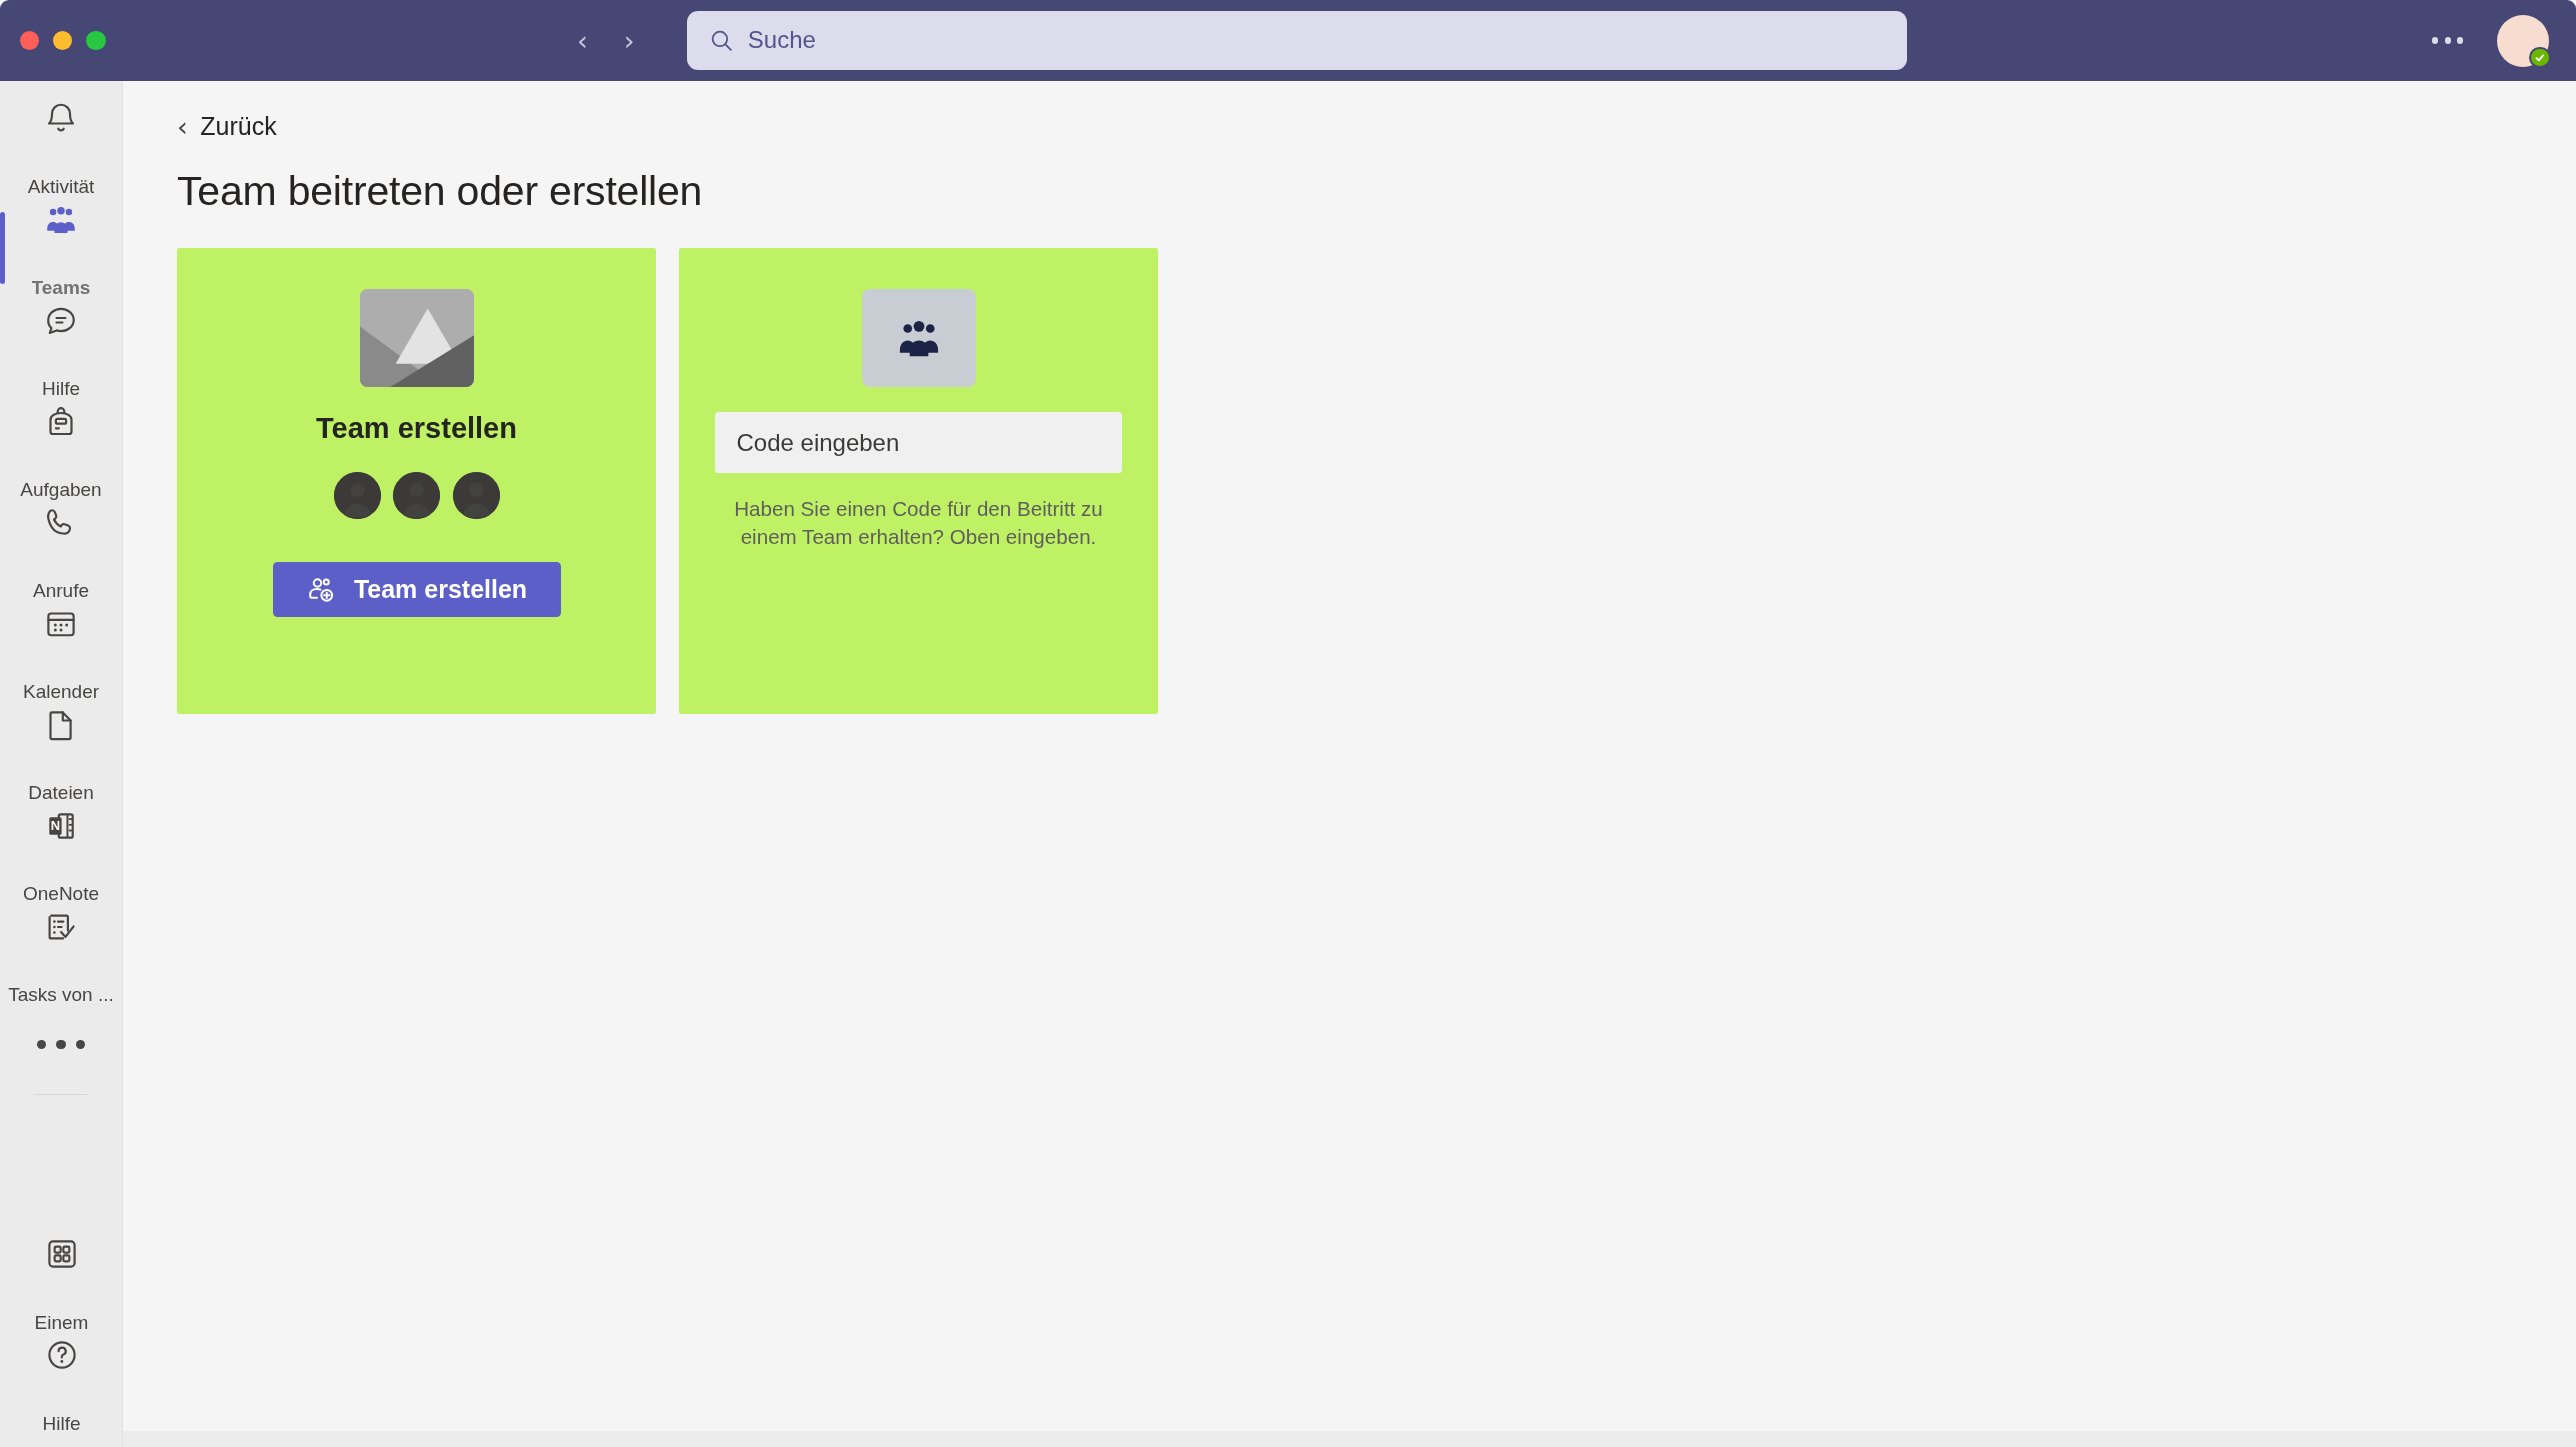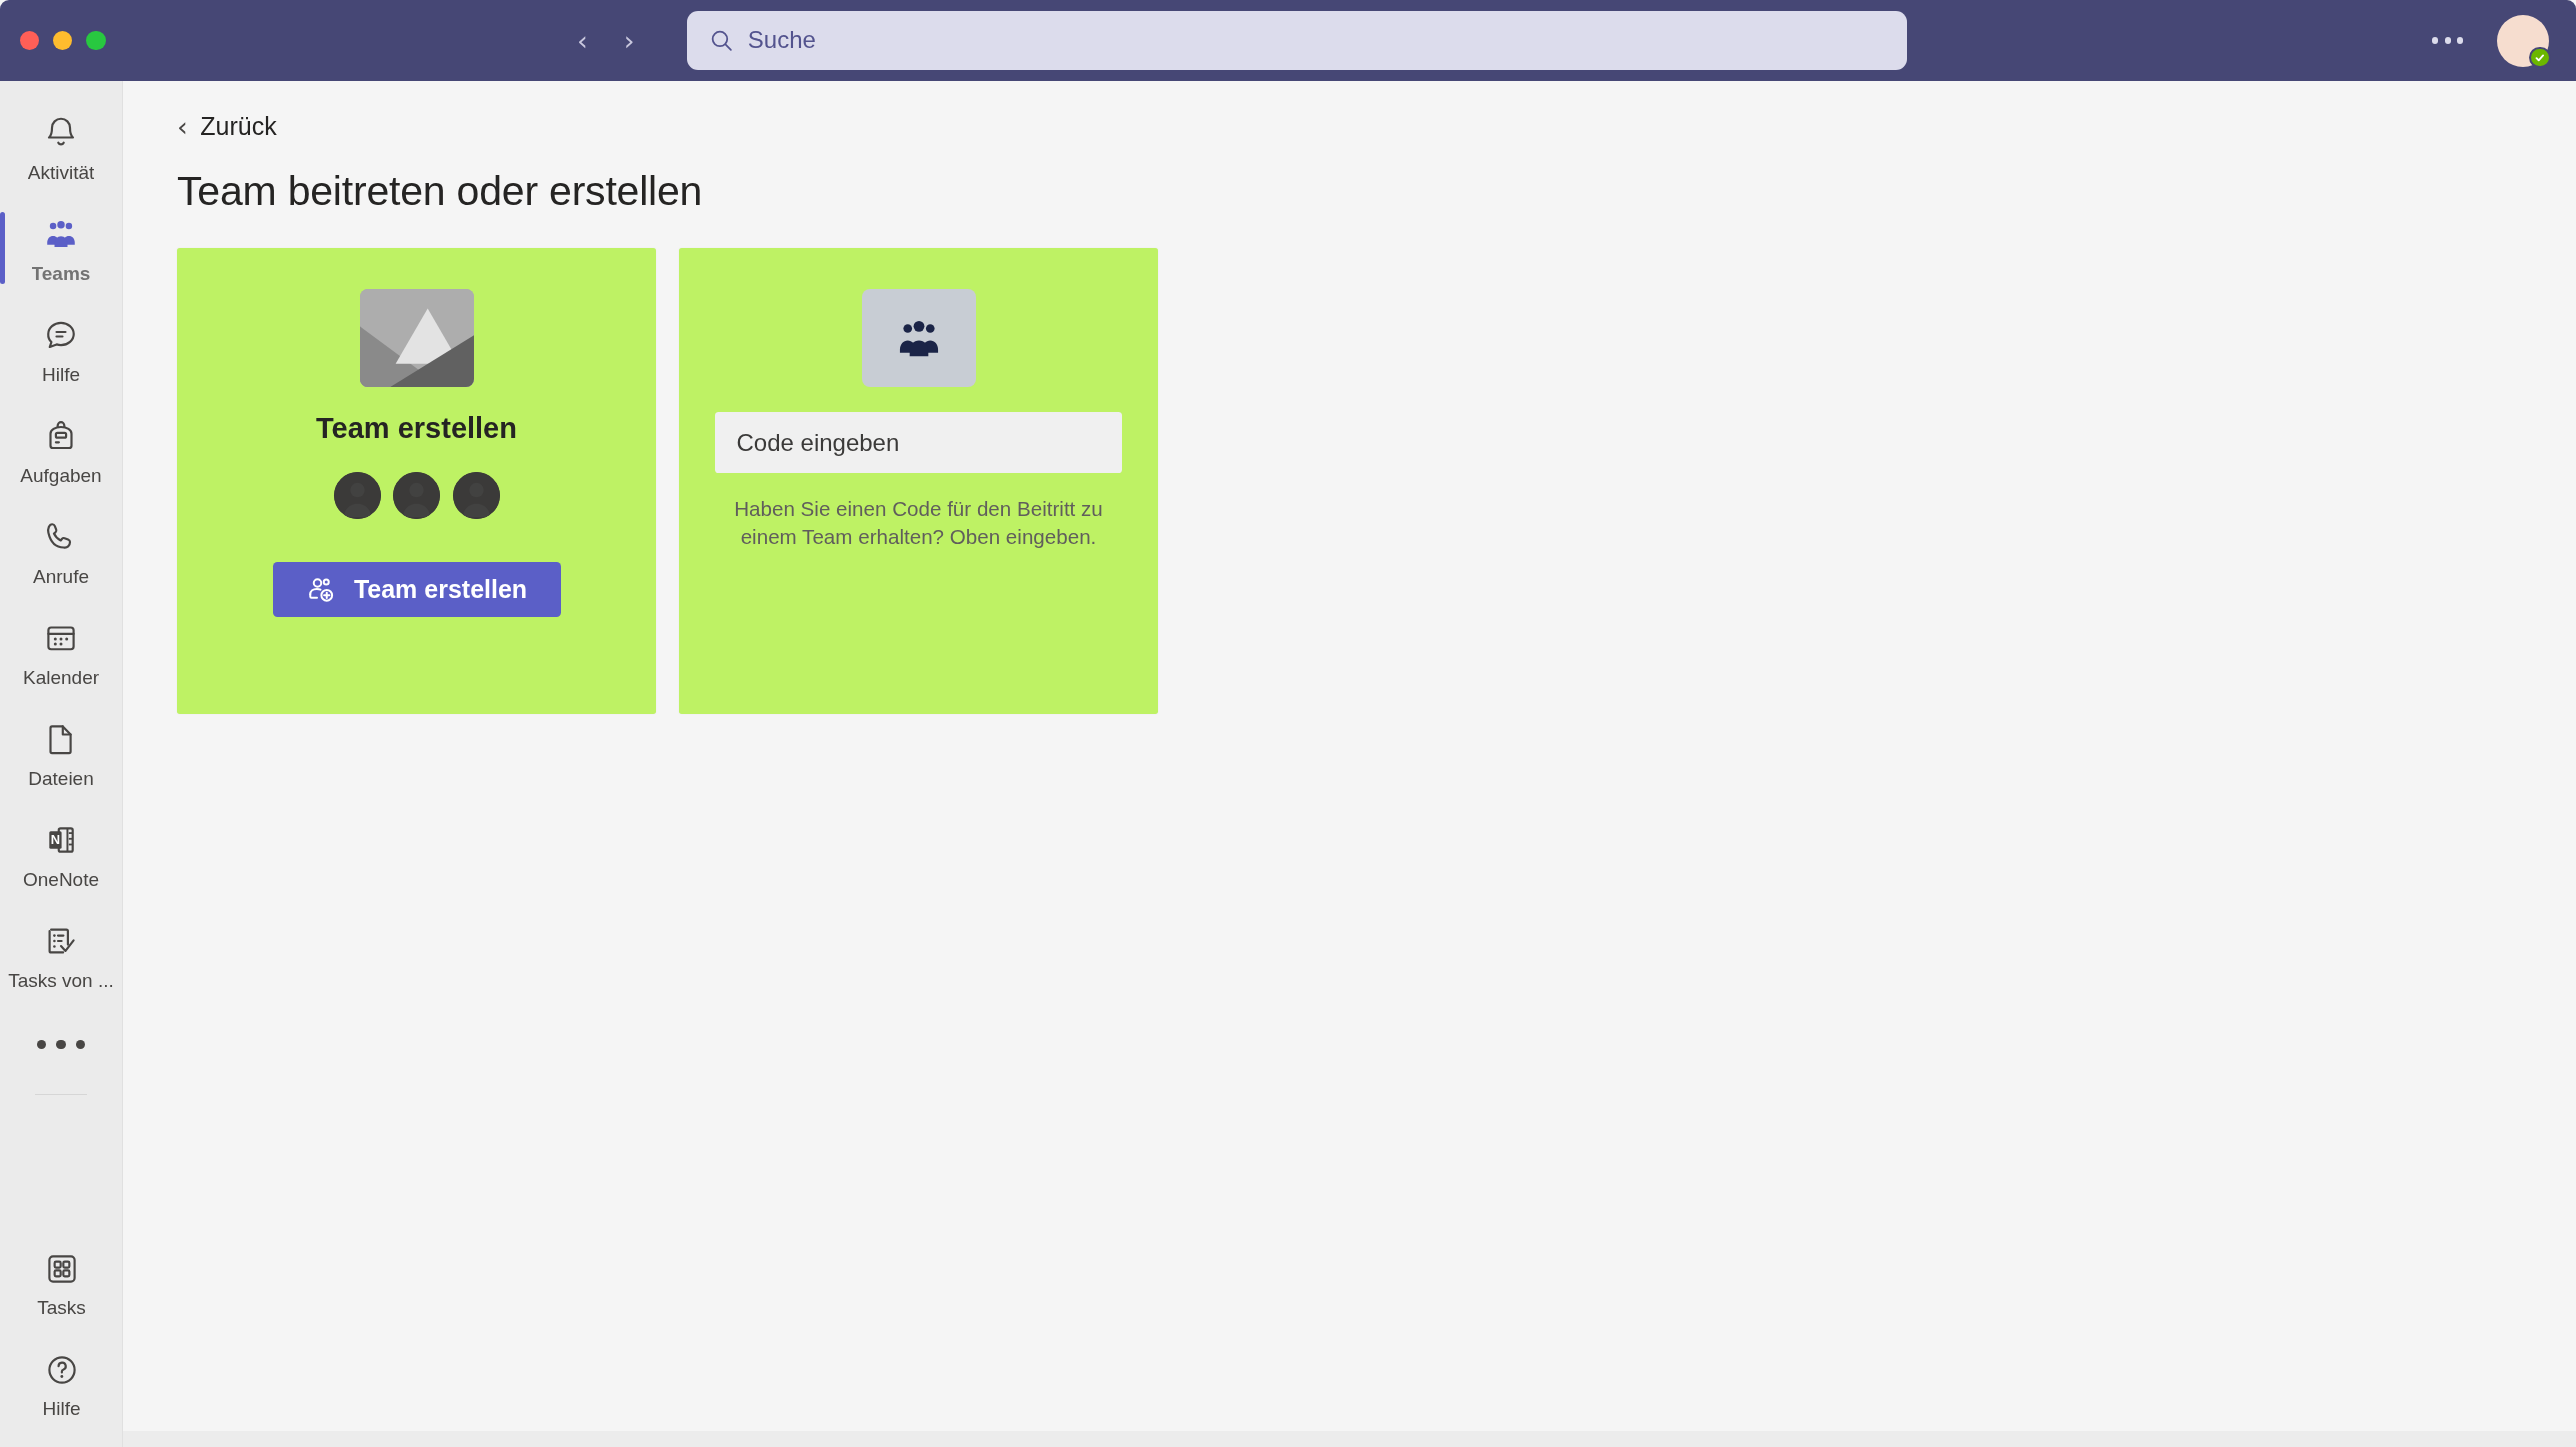--- a/index.html
+++ b/index.html
@@ -96,21 +96,21 @@
     background: #ebebeb;
     border-right: 0.9px solid #e0e0e0;
     display: flex; flex-direction: column;
     align-items: center;
     padding-top: 16px;
   }
   .rail-item {
     position: relative;
     width: 123px; height: 101px;
     display: flex; flex-direction: column;
-    align-items: center; justify-content: center;
+    align-items: center; justify-content: space-between;
     cursor: pointer; gap: 8px;
   }
   .rail-item .ico { height: 43px; display: flex; align-items: center; justify-content: center; }
   .rail-item .ico svg { display: block; }
   .rail-label {
     font-size: 19px; color: #484644;
     font-family: "Liberation Sans", sans-serif;
     line-height: 1.1; text-align: center;
     max-width: 116px; overflow: hidden; white-space: nowrap;
   }
@@ -414,21 +414,21 @@
       <div class="rail-item">
         <span class="ico">
           <svg width="36" height="36" viewBox="0 0 24 24" fill="none" stroke="#484644" stroke-width="1.45" stroke-linejoin="round">
             <rect x="3.6" y="3.6" width="16.8" height="16.8" rx="2.4"></rect>
             <rect x="7.1" y="7.1" width="4" height="4" rx="0.9"></rect>
             <rect x="12.9" y="7.1" width="4" height="4" rx="0.9"></rect>
             <rect x="7.1" y="12.9" width="4" height="4" rx="0.9"></rect>
             <rect x="12.9" y="12.9" width="4" height="4" rx="0.9"></rect>
           </svg>
         </span>
-        <span class="rail-label">Tasks</span>
+        <span class="rail-label">Einem</span>
       </div>
 
       <div class="rail-item">
         <span class="ico">
           <svg width="36" height="36" viewBox="0 0 24 24" fill="none" stroke="#484644" stroke-width="1.45" stroke-linecap="round" stroke-linejoin="round">
             <circle cx="12" cy="12" r="8.4"></circle>
             <path d="M9.7 9.5a2.4 2.4 0 1 1 3.1 2.3c-.6.2-.9.7-.9 1.3v.5"></path>
             <circle cx="11.9" cy="16.3" r="0.95" fill="#484644" stroke="none"></circle>
           </svg>
         </span>

